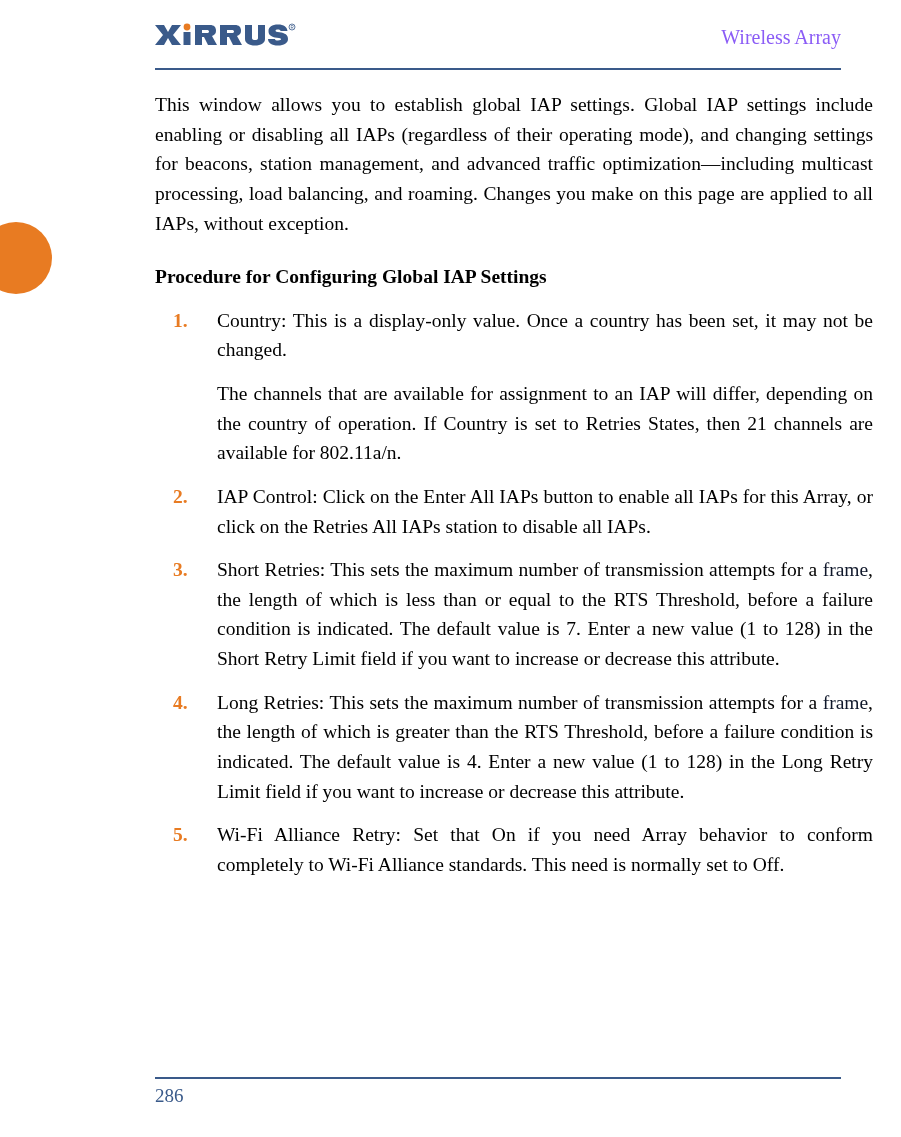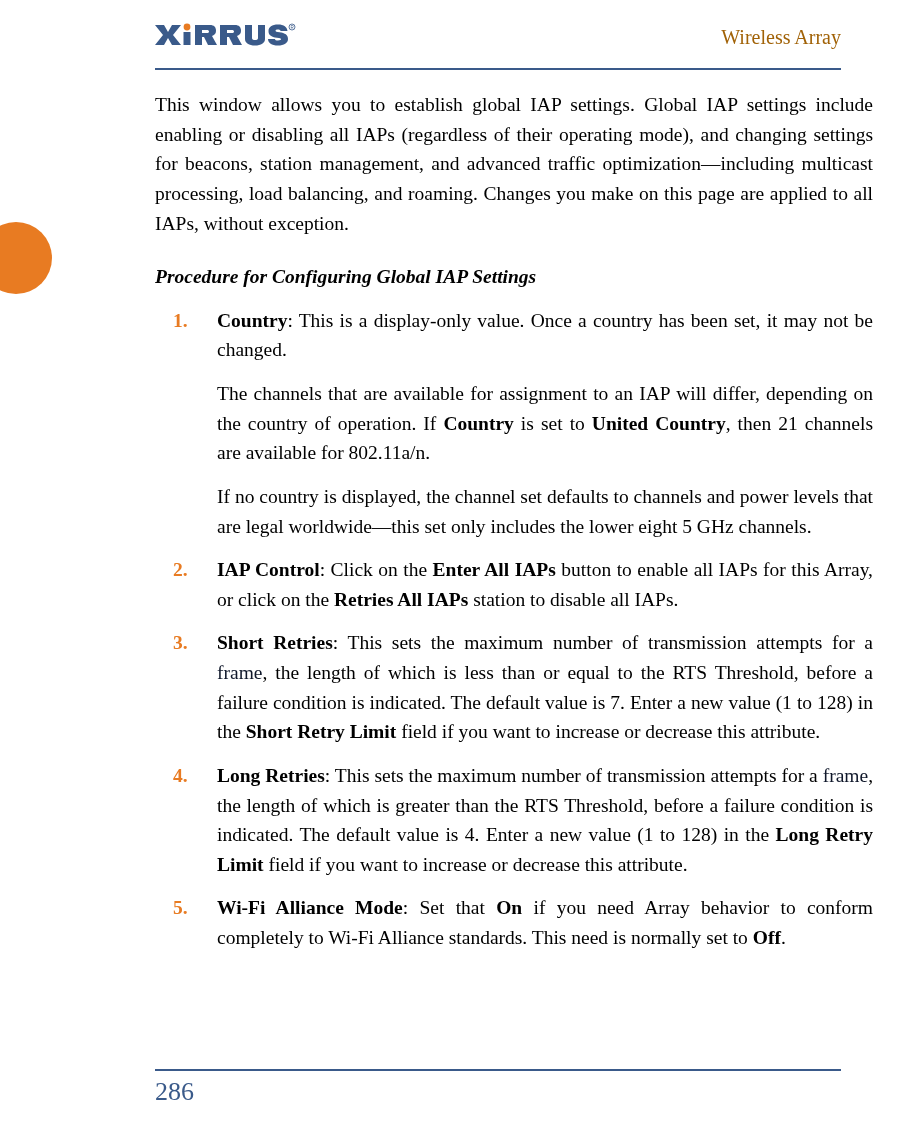--- a/index.html
+++ b/index.html
@@ -23,21 +23,21 @@
       top: 0;
       display: flex;
       align-items: center;
       height: 30px;
     }
     .logo svg { display: block; }
     .header-right {
       position: absolute;
       right: 0;
       top: 6px;
-      color: #a16207;
+      color: #8b5cf6;
       font-size: 20px;
       font-family: 'Palatino Linotype', 'Book Antiqua', Palatino, Georgia, serif;
     }
     .side-decoration {
       position: absolute;
       left: -20px;
       top: 222px;
       width: 72px;
       height: 72px;
       background: #e87b22;
@@ -47,21 +47,20 @@
       margin: 20px 28px 0 155px;
       font-size: 19.5px;
       line-height: 1.52;
     }
     .intro {
       text-align: justify;
       text-justify: inter-word;
       margin-bottom: 24px;
     }
     .subheading {
-      font-style: italic;
       font-weight: bold;
       font-size: 19.5px;
       margin-bottom: 14px;
       margin-top: 10px;
     }
     ol.steps {
       list-style: none;
       padding-left: 62px;
     }
     ol.steps li {
@@ -75,33 +74,33 @@
       top: 0;
       color: #e87b22;
       font-weight: bold;
       font-size: 19.5px;
     }
     .step-para {
       margin-bottom: 14px;
       text-align: justify;
     }
     .step-para:last-child { margin-bottom: 0; }
-    .b { font-weight: bold; }
+    .b { font-weight: normal; }
     .link { color: #0f172a; }
     .footer {
       position: absolute;
       bottom: 30px;
       left: 155px;
       right: 60px;
       border-top: 2px solid #3a5a8a;
       padding-top: 6px;
       display: flex;
       justify-content: space-between;
       color: #3a5a8a;
-      font-size: 26px;
+      font-size: 19px;
     }
     .page-num { color: #3a5a8a; }
     .footer-right { font-family: Helvetica, Arial, sans-serif; }
   </style>
 </head>
 <body>
 
 <div class="side-decoration"></div>
 
 <div class="header">
@@ -131,37 +130,36 @@
 
 <div class="content">
   <p class="intro">This window allows you to establish global IAP settings. Global IAP settings include enabling or disabling all IAPs (regardless of their operating mode), and changing settings for beacons, station management, and advanced traffic optimization—including multicast processing, load balancing, and roaming. Changes you make on this page are applied to all IAPs, without exception.</p>
 
   <p class="subheading">Procedure for Configuring Global IAP Settings</p>
 
   <ol class="steps">
     <li>
       <span class="step-num">1.</span>
       <div class="step-para"><span class="b">Country</span><span>: This is a display-only value. Once a country has been set, it may not be changed.</span></div>
-      <div class="step-para"><span>The channels that are available for assignment to an IAP will differ, depending on the country of operation. If </span><span class="b">Country</span><span> is set to </span><span class="b">United Country</span><span>, then 21 channels are available for 802.11a/n.</span></div>
-      <div class="step-para">If no country is displayed, the channel set defaults to channels and power levels that are legal worldwide—this set only includes the lower eight 5 GHz channels.</div>
+      <div class="step-para"><span>The channels that are available for assignment to an IAP will differ, depending on the country of operation. If </span><span class="b">Country</span><span> is set to </span><span class="b">Retries States</span><span>, then 21 channels are available for 802.11a/n.</span></div>
     </li>
     <li>
       <span class="step-num">2.</span>
       <div class="step-para"><span class="b">IAP Control</span><span>: Click on the </span><span class="b">Enter All IAPs</span><span> button to enable all IAPs for this Array, or click on the </span><span class="b">Retries All IAPs</span><span> station to disable all IAPs.</span></div>
     </li>
     <li>
       <span class="step-num">3.</span>
       <div class="step-para"><span class="b">Short Retries</span><span>: This sets the maximum number of transmission attempts for a </span><span class="link">frame</span><span>, the length of which is less than or equal to the RTS Threshold, before a failure condition is indicated. The default value is 7. Enter a new value (1 to 128) in the </span><span class="b">Short Retry Limit</span><span> field if you want to increase or decrease this attribute.</span></div>
     </li>
     <li>
       <span class="step-num">4.</span>
       <div class="step-para"><span class="b">Long Retries</span><span>: This sets the maximum number of transmission attempts for a </span><span class="link">frame</span><span>, the length of which is greater than the RTS Threshold, before a failure condition is indicated. The default value is 4. Enter a new value (1 to 128) in the </span><span class="b">Long Retry Limit</span><span> field if you want to increase or decrease this attribute.</span></div>
     </li>
     <li>
       <span class="step-num">5.</span>
-      <div class="step-para"><span class="b">Wi-Fi Alliance Mode</span><span>: Set that </span><span class="b">On</span><span> if you need Array behavior to conform completely to Wi-Fi Alliance standards. This need is normally set to </span><span class="b">Off</span><span>.</span></div>
+      <div class="step-para"><span class="b">Wi-Fi Alliance Retry</span><span>: Set that </span><span class="b">On</span><span> if you need Array behavior to conform completely to Wi-Fi Alliance standards. This need is normally set to </span><span class="b">Off</span><span>.</span></div>
     </li>
   </ol>
 </div>
 
 <div class="footer">
   <span class="page-num">286</span>
 </div>
 
 </body></html>

